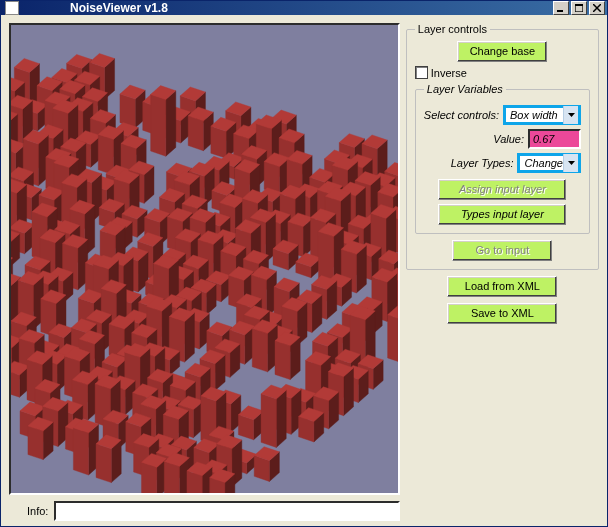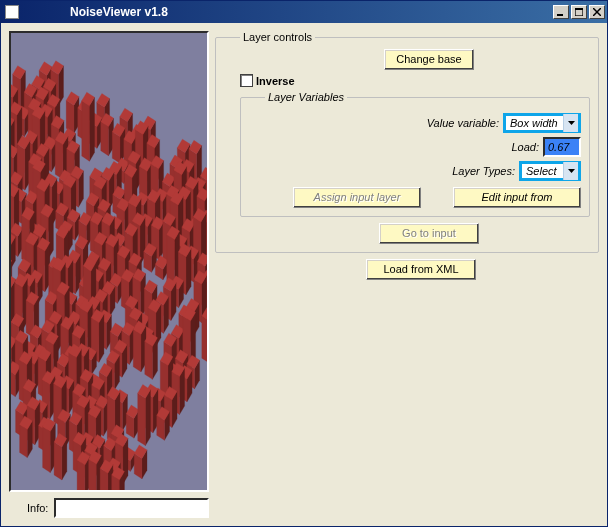--- a/index.html
+++ b/index.html
@@ -102,62 +102,61 @@
   .rightcol {
     flex: 1;
     display: flex;
     flex-direction: column;
     gap: 6px;
     padding-top: 0;
   }
   fieldset {
     border: 1px solid #bfbfbf;
     border-radius: 2px;
-    padding: 6px 8px 8px 24px;
+    padding: 6px 8px 8px 8px;
     margin: 0;
   }
   fieldset legend {
     padding: 0 3px;
     color: #000;
     background: #ece9d8;
   }
   .btn {
     display: inline-block;
-    background: #fef9c3;
+    background: #bef264;
     border: 1px solid #404040;
     border-top-color: #fff;
     border-left-color: #fff;
     border-right-color: #808080;
     border-bottom-color: #808080;
     box-shadow: inset -1px -1px 0 #404040, inset 1px 1px 0 #d4d0c8;
     padding: 2px 8px;
     font: inherit;
     min-width: 90px;
     text-align: center;
     height: 21px;
     line-height: 15px;
-    margin-left: 28px;
   }
   .btn[disabled] {
     color: #808080;
     text-shadow: 1px 1px 0 #fff;
   }
   .centered { display:flex; justify-content:center; }
   .row { display:flex; align-items:center; gap:4px; margin-top:4px; }
   .row.right { justify-content: flex-end; }
   .chk {
     width: 13px; height: 13px;
     border: 1px solid #404040;
     background: #fff;
     box-shadow: inset 1px 1px 0 #808080;
     display:inline-block;
     position: relative;
     margin-right: 3px;
   }
-  .chkrow { display:flex; align-items:center; margin: 4px 0 4px 0; font-weight: bold; }
+  .chkrow { display:flex; align-items:center; margin: 4px 0 4px 0; }
   .sel {
     height: 20px;
     border: 3px solid #0ea5e9;
     background: #fff;
     display: inline-flex;
     align-items: center;
     padding: 0 0 0 4px;
     font: inherit;
     min-width: 74px;
     position: relative;
@@ -173,24 +172,24 @@
   .sel .arrow svg { width:7px; height:4px; }
   .txt {
     height: 20px;
     border: 2px inset #d4d0c8;
     border-top-color: #808080;
     border-left-color: #808080;
     border-right-color: #fff;
     border-bottom-color: #fff;
     padding: 1px 3px;
     font: inherit;
-    background: #3b82f6;
-    width: 38px;
-  }
-  .stack { display:flex; flex-direction:row; gap:4px; align-items:center; margin-top:6px;}
+    background: #ec4899;
+    width: 53px;
+  }
+  .stack { display:flex; flex-direction:column; gap:4px; align-items:center; margin-top:6px;}
   .spacer { height: 6px; }
   .group-inner { margin-top:4px;font-style:italic; }
   .lbl-right { text-align: right; white-space: nowrap; }
 </style>
 </head>
 <body>
 
 <div class="window">
   <div class="titlebar">
     <span class="sysicon"></span>
@@ -1016,53 +1015,56 @@
         <div class="centered">
           <button class="btn">Change base</button>
         </div>
         <div class="chkrow">
           <span class="chk"></span>
           <span>Inverse</span>
         </div>
         <fieldset class="group-inner">
           <legend>Layer Variables</legend>
           <div class="row right">
-            <span class="lbl-right">Value variable:</span>
+            <span class="lbl-right">Select controls:</span>
             <span class="sel" style="min-width:78px">
               <span>Box width</span>
               <span class="arrow">
                   <svg viewBox="0 0 7 4">
                     <polygon points="0,0 7,0 3.5,4" fill="#000"></polygon>
                   </svg>
                 </span>
             </span>
           </div>
           <div class="row right">
-            <span class="lbl-right">Load:</span>
+            <span class="lbl-right">Value:</span>
             <input class="txt" type="text" value="0.67" style="">
           </div>
           <div class="row right">
             <span class="lbl-right">Layer Types:</span>
             <span class="sel" style="min-width:62px">
-              <span>Select</span>
+              <span>Change</span>
               <span class="arrow">
                   <svg viewBox="0 0 7 4">
                     <polygon points="0,0 7,0 3.5,4" fill="#000"></polygon>
                   </svg>
                 </span>
             </span>
           </div>
           <div class="stack">
             <button class="btn" style="min-width:128px" disabled="">Assign input layer</button>
-            <button class="btn" style="min-width:128px">Edit input from</button>
+            <button class="btn" style="min-width:128px">Types input layer</button>
           </div>
         </fieldset>
         <div class="spacer"></div>
         <div class="centered">
           <button class="btn" style="min-width:100px" disabled="">Go to input</button>
         </div>
       </fieldset>
       <div class="centered">
         <button class="btn" style="min-width:110px">Load from XML</button>
       </div>
+      <div class="centered">
+        <button class="btn" style="min-width:110px">Save to XML</button>
+      </div>
     </div>
   </div>
 </div>
 
 </body></html>

